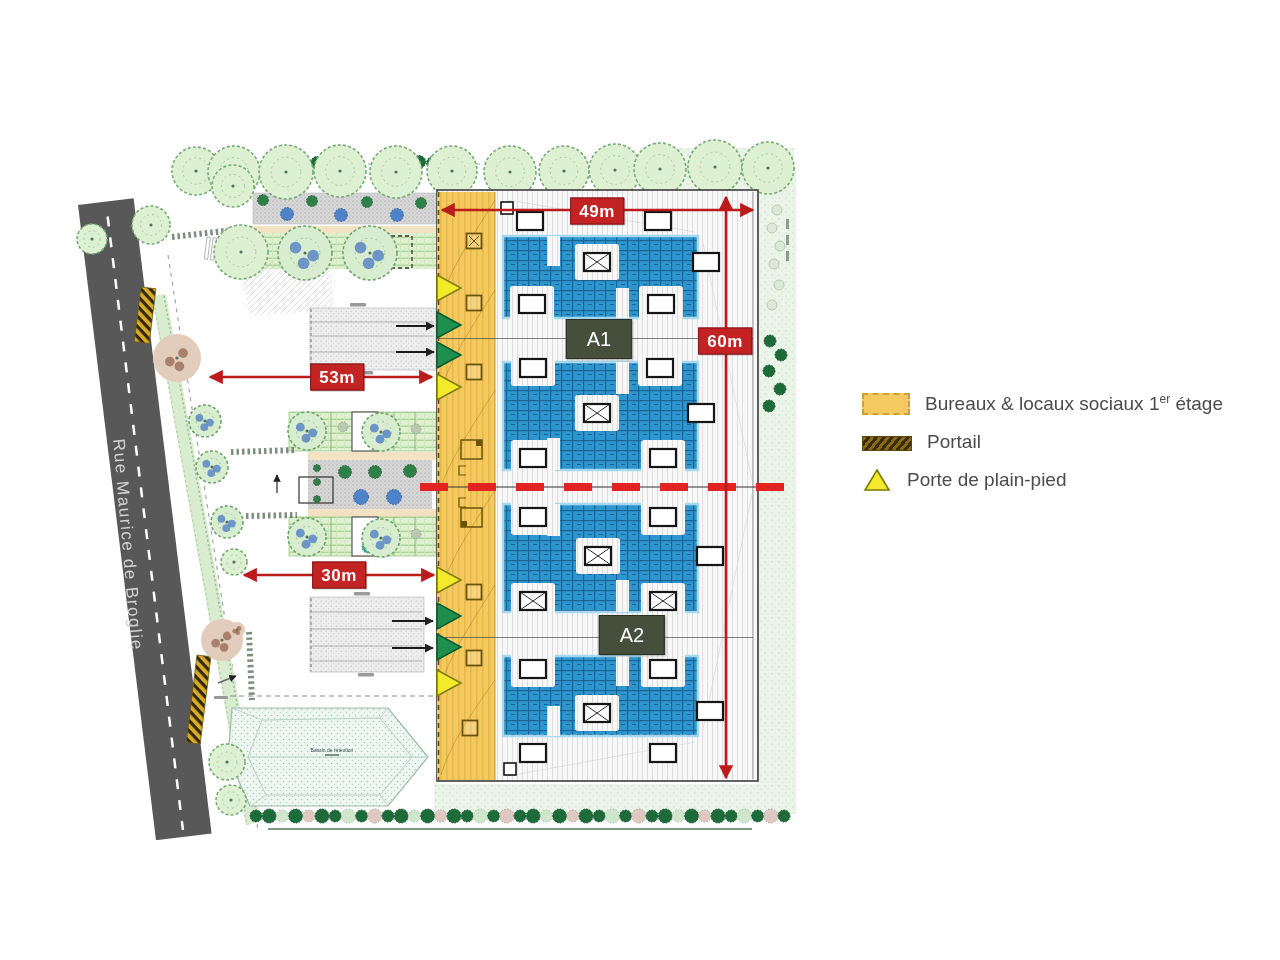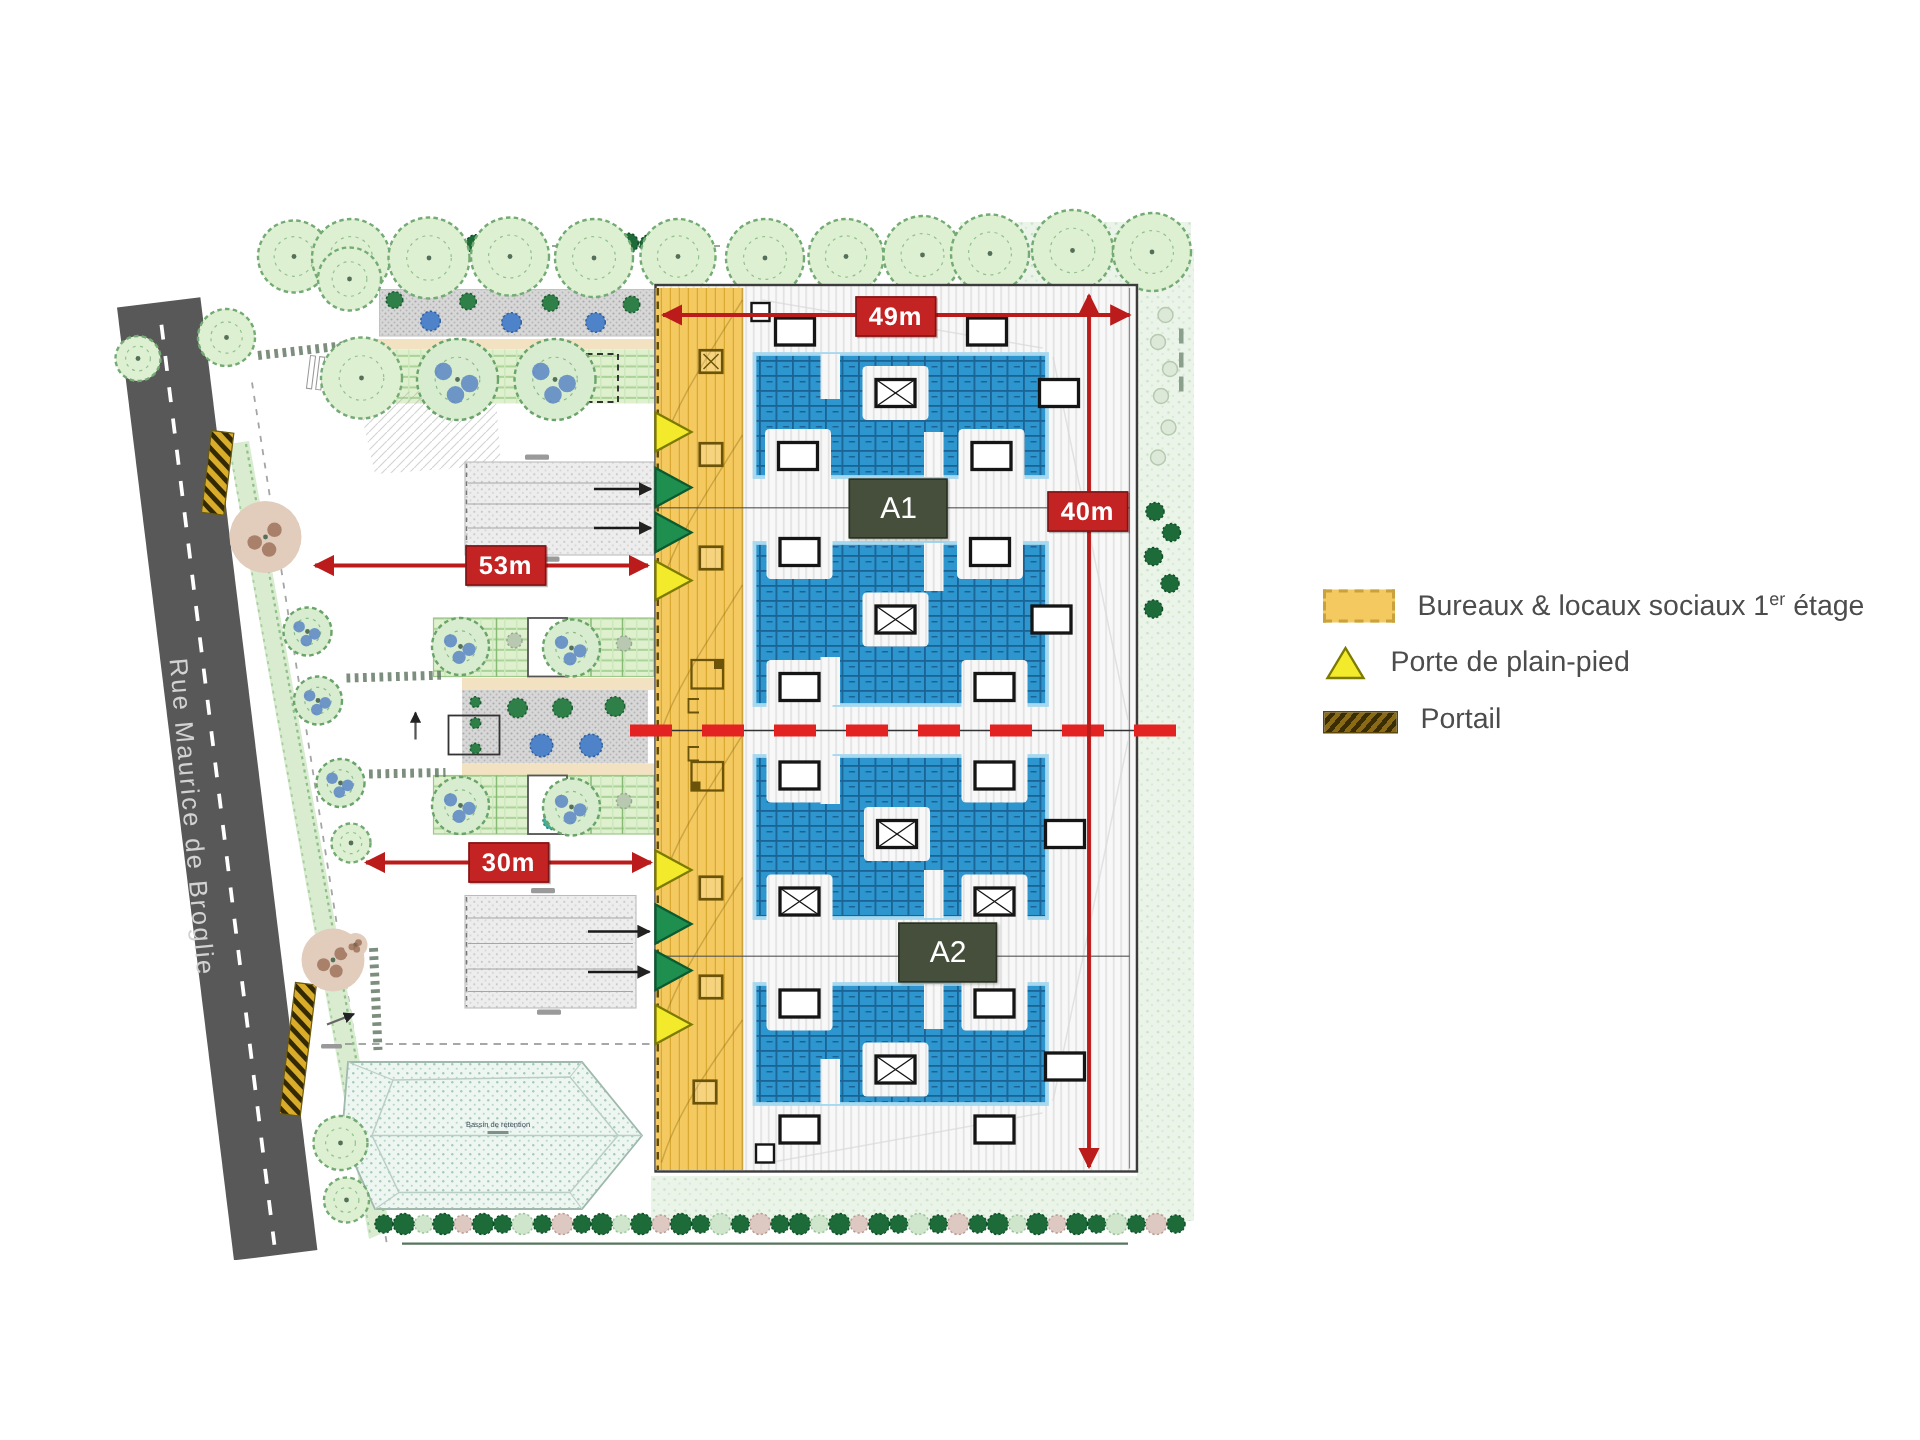--- a/index.html
+++ b/index.html
@@ -13,21 +13,21 @@
   
   .cell{position:absolute;transform:translate(-50%,-50%);background:var(--c-cell,#454f3b);
         color:#fff;font-weight:normal;font-size:20px;line-height:1;padding:9px 20px;
         border:1px solid #2a3122;box-shadow:1px 1px 2px rgba(0,0,0,.3);}
   .road-label{position:absolute;left:128px;top:438px;transform-origin:0 0;transform:rotate(85deg);
         color:#d2d2d2;font-size:17px;letter-spacing:1.6px;white-space:nowrap;}
   .basin-label{position:absolute;left:300px;top:747px;width:64px;text-align:center;
         font-size:5px;line-height:6px;color:#3c4c57;}
   .basin-label .bl2{margin:1px auto 0;width:14px;height:2px;background:#7d918a;}
   
-  .legend{position:absolute;left:882px;top:392px;}
+  .legend{position:absolute;left:862px;top:392px;}
   .lg-row{display:flex;align-items:center;height:24px;margin-bottom:14px;}
   .lg-row:nth-child(3){margin-bottom:15px;}
   .lg-label{margin-left:15px;font-size:19px;color:#4c4c4c;white-space:nowrap;}
   .lg-label sup{font-size:12px;}
   .sw{display:inline-block;flex:0 0 auto;}
   .sw-office{width:44px;height:18px;background:var(--c-office,#f4ca60);
              border:2px dashed #c9a23d;}
   .sw-portal{width:48px;height:13px;margin-top:2px;
      background:repeating-linear-gradient(130deg,var(--c-portal,#8a6a14) 0 3px,#3a2d04 3px 6px);
      border:1px solid #5c4708;}
@@ -571,46 +571,46 @@
 
   <g stroke="#bb1b1b" stroke-width="2.6">
     <line x1="442" y1="210" x2="753" y2="210" marker-start="url(#mRed)" marker-end="url(#mRed)"></line>
     <line x1="726" y1="197" x2="726" y2="778" marker-start="url(#mRed)" marker-end="url(#mRed)"></line>
     <line x1="210" y1="377" x2="432" y2="377" marker-start="url(#mRed)" marker-end="url(#mRed)"></line>
     <line x1="244" y1="575" x2="434" y2="575" marker-start="url(#mRed)" marker-end="url(#mRed)"></line>
   </g>
 </svg>
 
 <div class="dim" style="left:597px;top:211px">49m</div>
-<div class="dim" style="left:725px;top:341px">40m</div>
+<div class="dim" style="left:725px;top:341px">60m</div>
 <div class="dim" style="left:337px;top:377px">53m</div>
 <div class="dim" style="left:339px;top:575px">30m</div>
 
 <div class="cell" style="left:599px;top:339px">A1</div>
 <div class="cell" style="left:632px;top:635px">A2</div>
 
 <div class="road-label">Rue Maurice de Broglie</div>
 
 <div class="basin-label">
   <div>Bassin de rétention</div>
   <div class="bl2"></div>
 </div>
 
 <div class="legend">
   <div class="lg-row">
     <span class="sw sw-office"></span>
     <span class="lg-label"><span>Bureaux &amp; locaux sociaux 1</span><sup>er</sup><span> étage</span></span>
+  </div>
+  <div class="lg-row">
+    <span class="sw sw-portal"></span>
+    <span class="lg-label">Portail</span>
   </div>
   <div class="lg-row">
     <span class="sw sw-tri">
       <svg width="28" height="24">
             <polygon points="14,2 26,22 2,22" fill="var(--c-door-y,#f3ea2b)" stroke="#7d7a00" stroke-width="1.6"></polygon>
           </svg>
     </span>
     <span class="lg-label">Porte de plain-pied</span>
   </div>
-  <div class="lg-row">
-    <span class="sw sw-portal"></span>
-    <span class="lg-label">Portail</span>
-  </div>
 </div>
 
 </div>
 
 </body></html>

